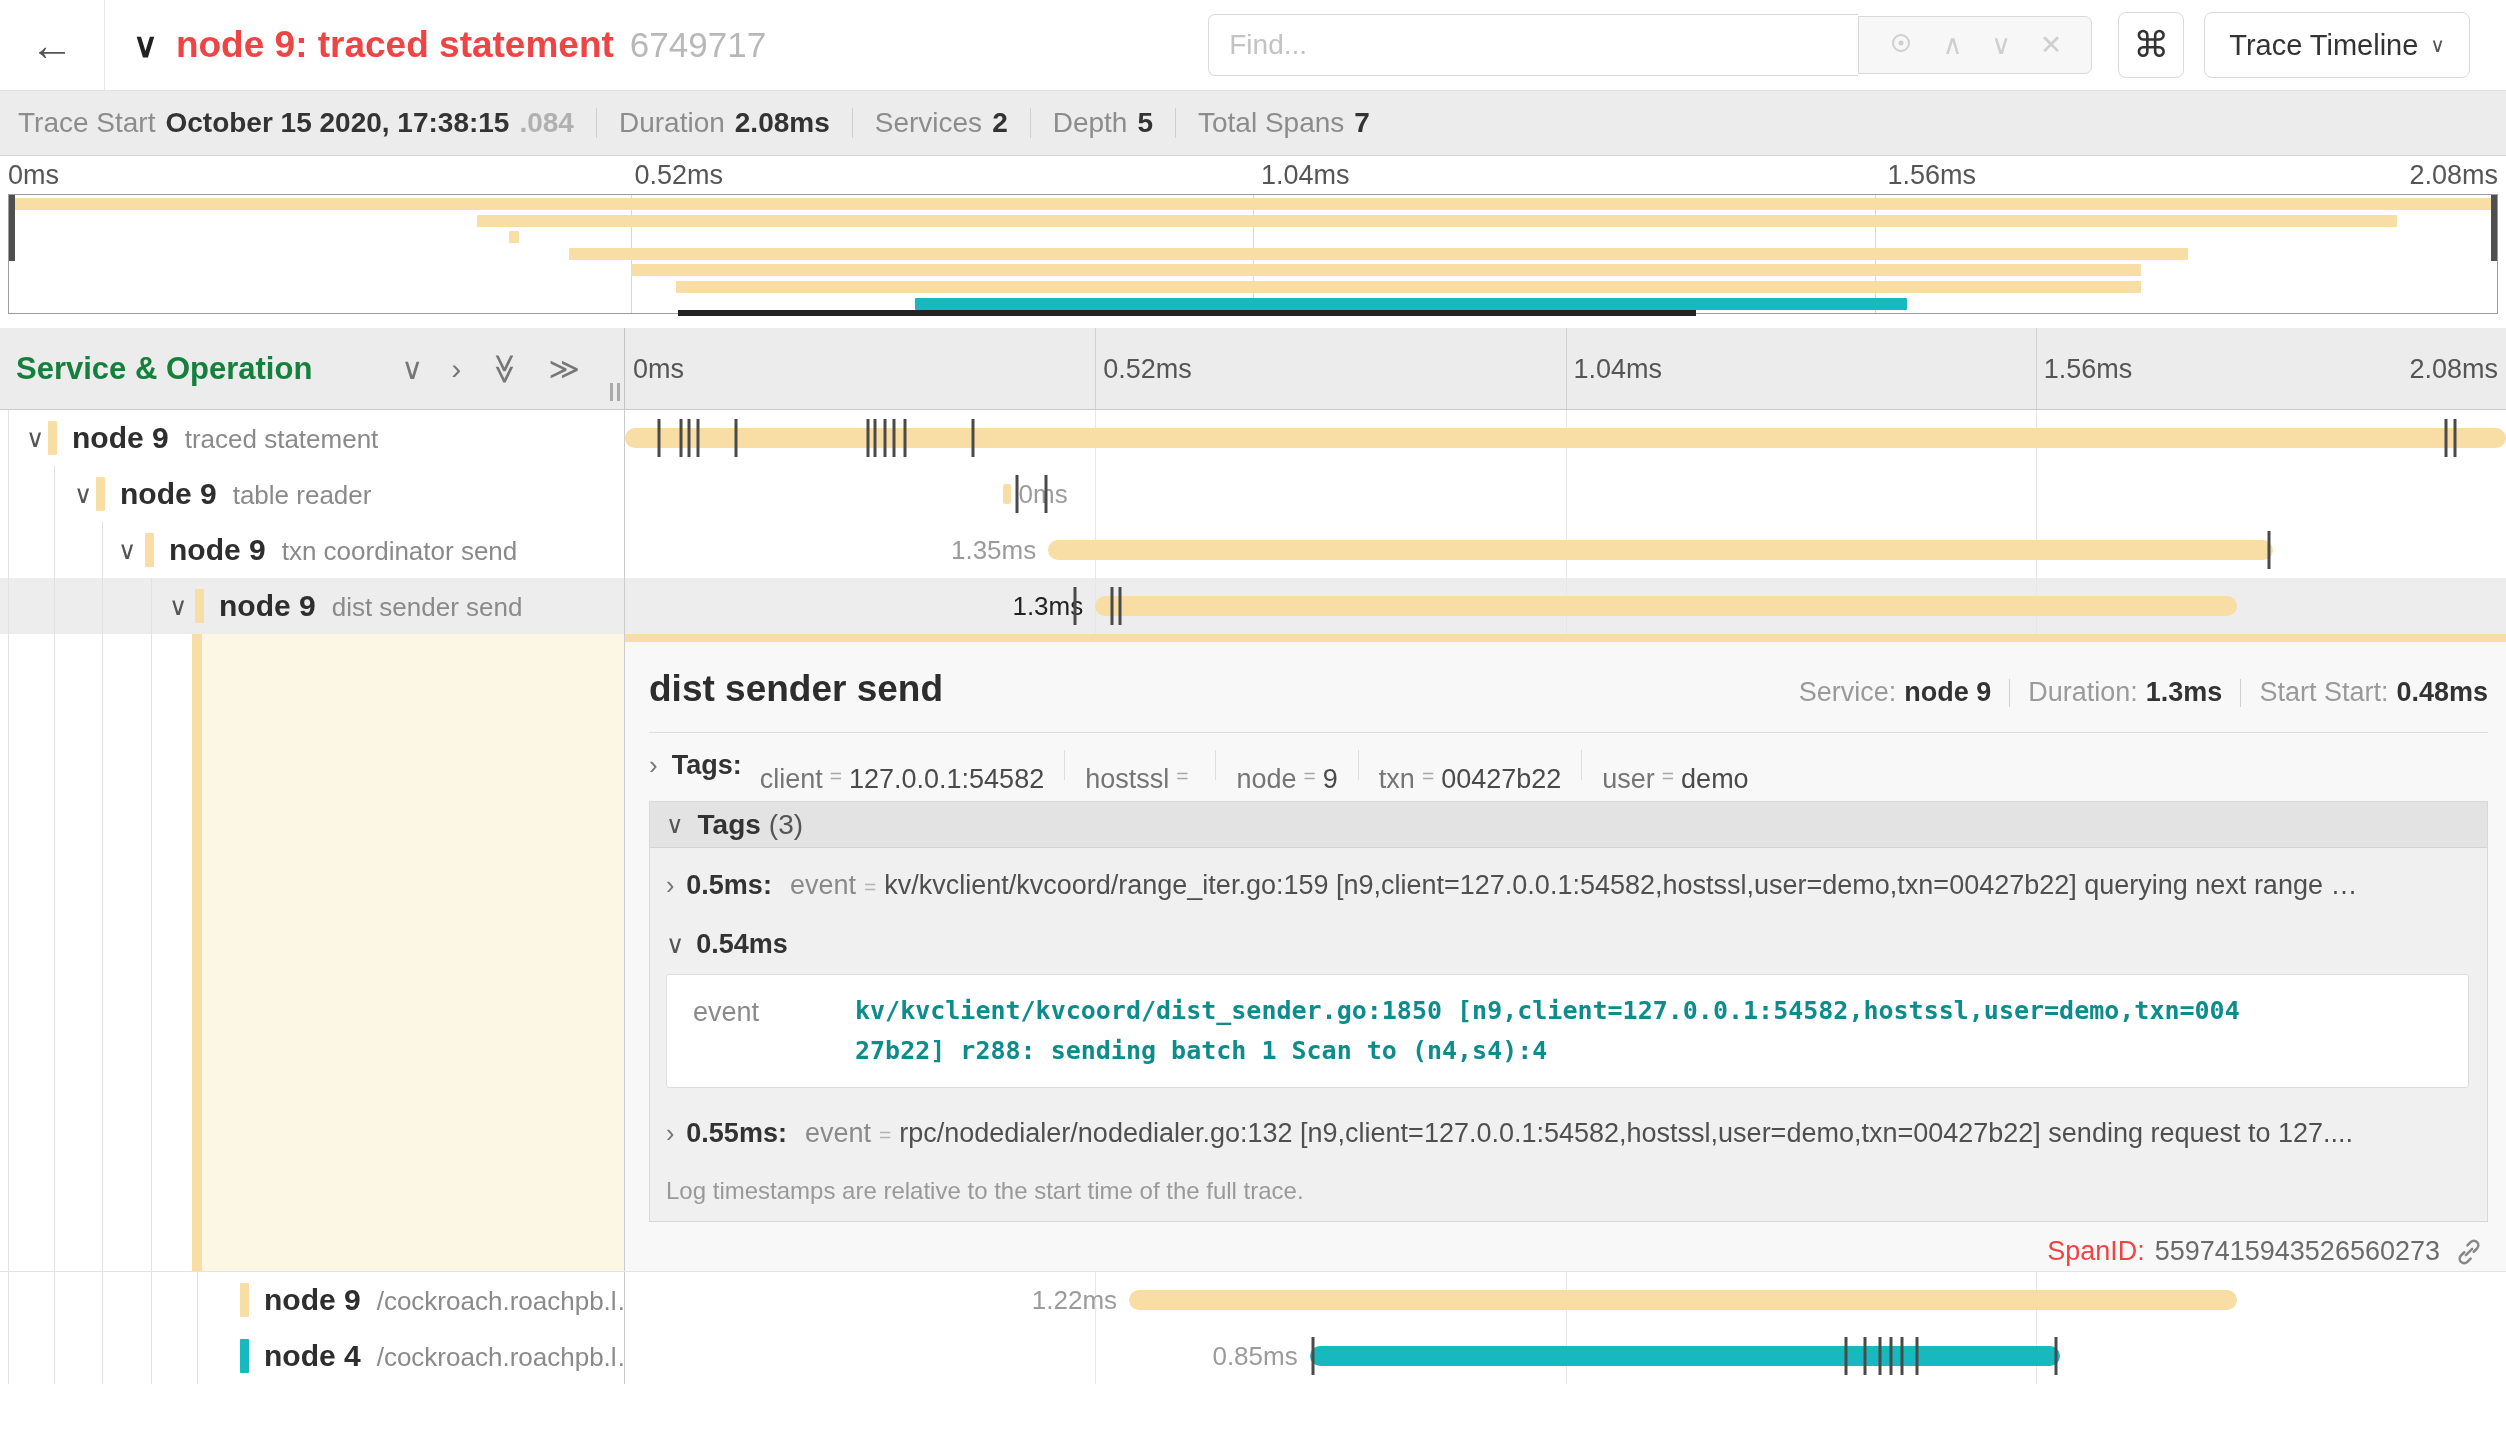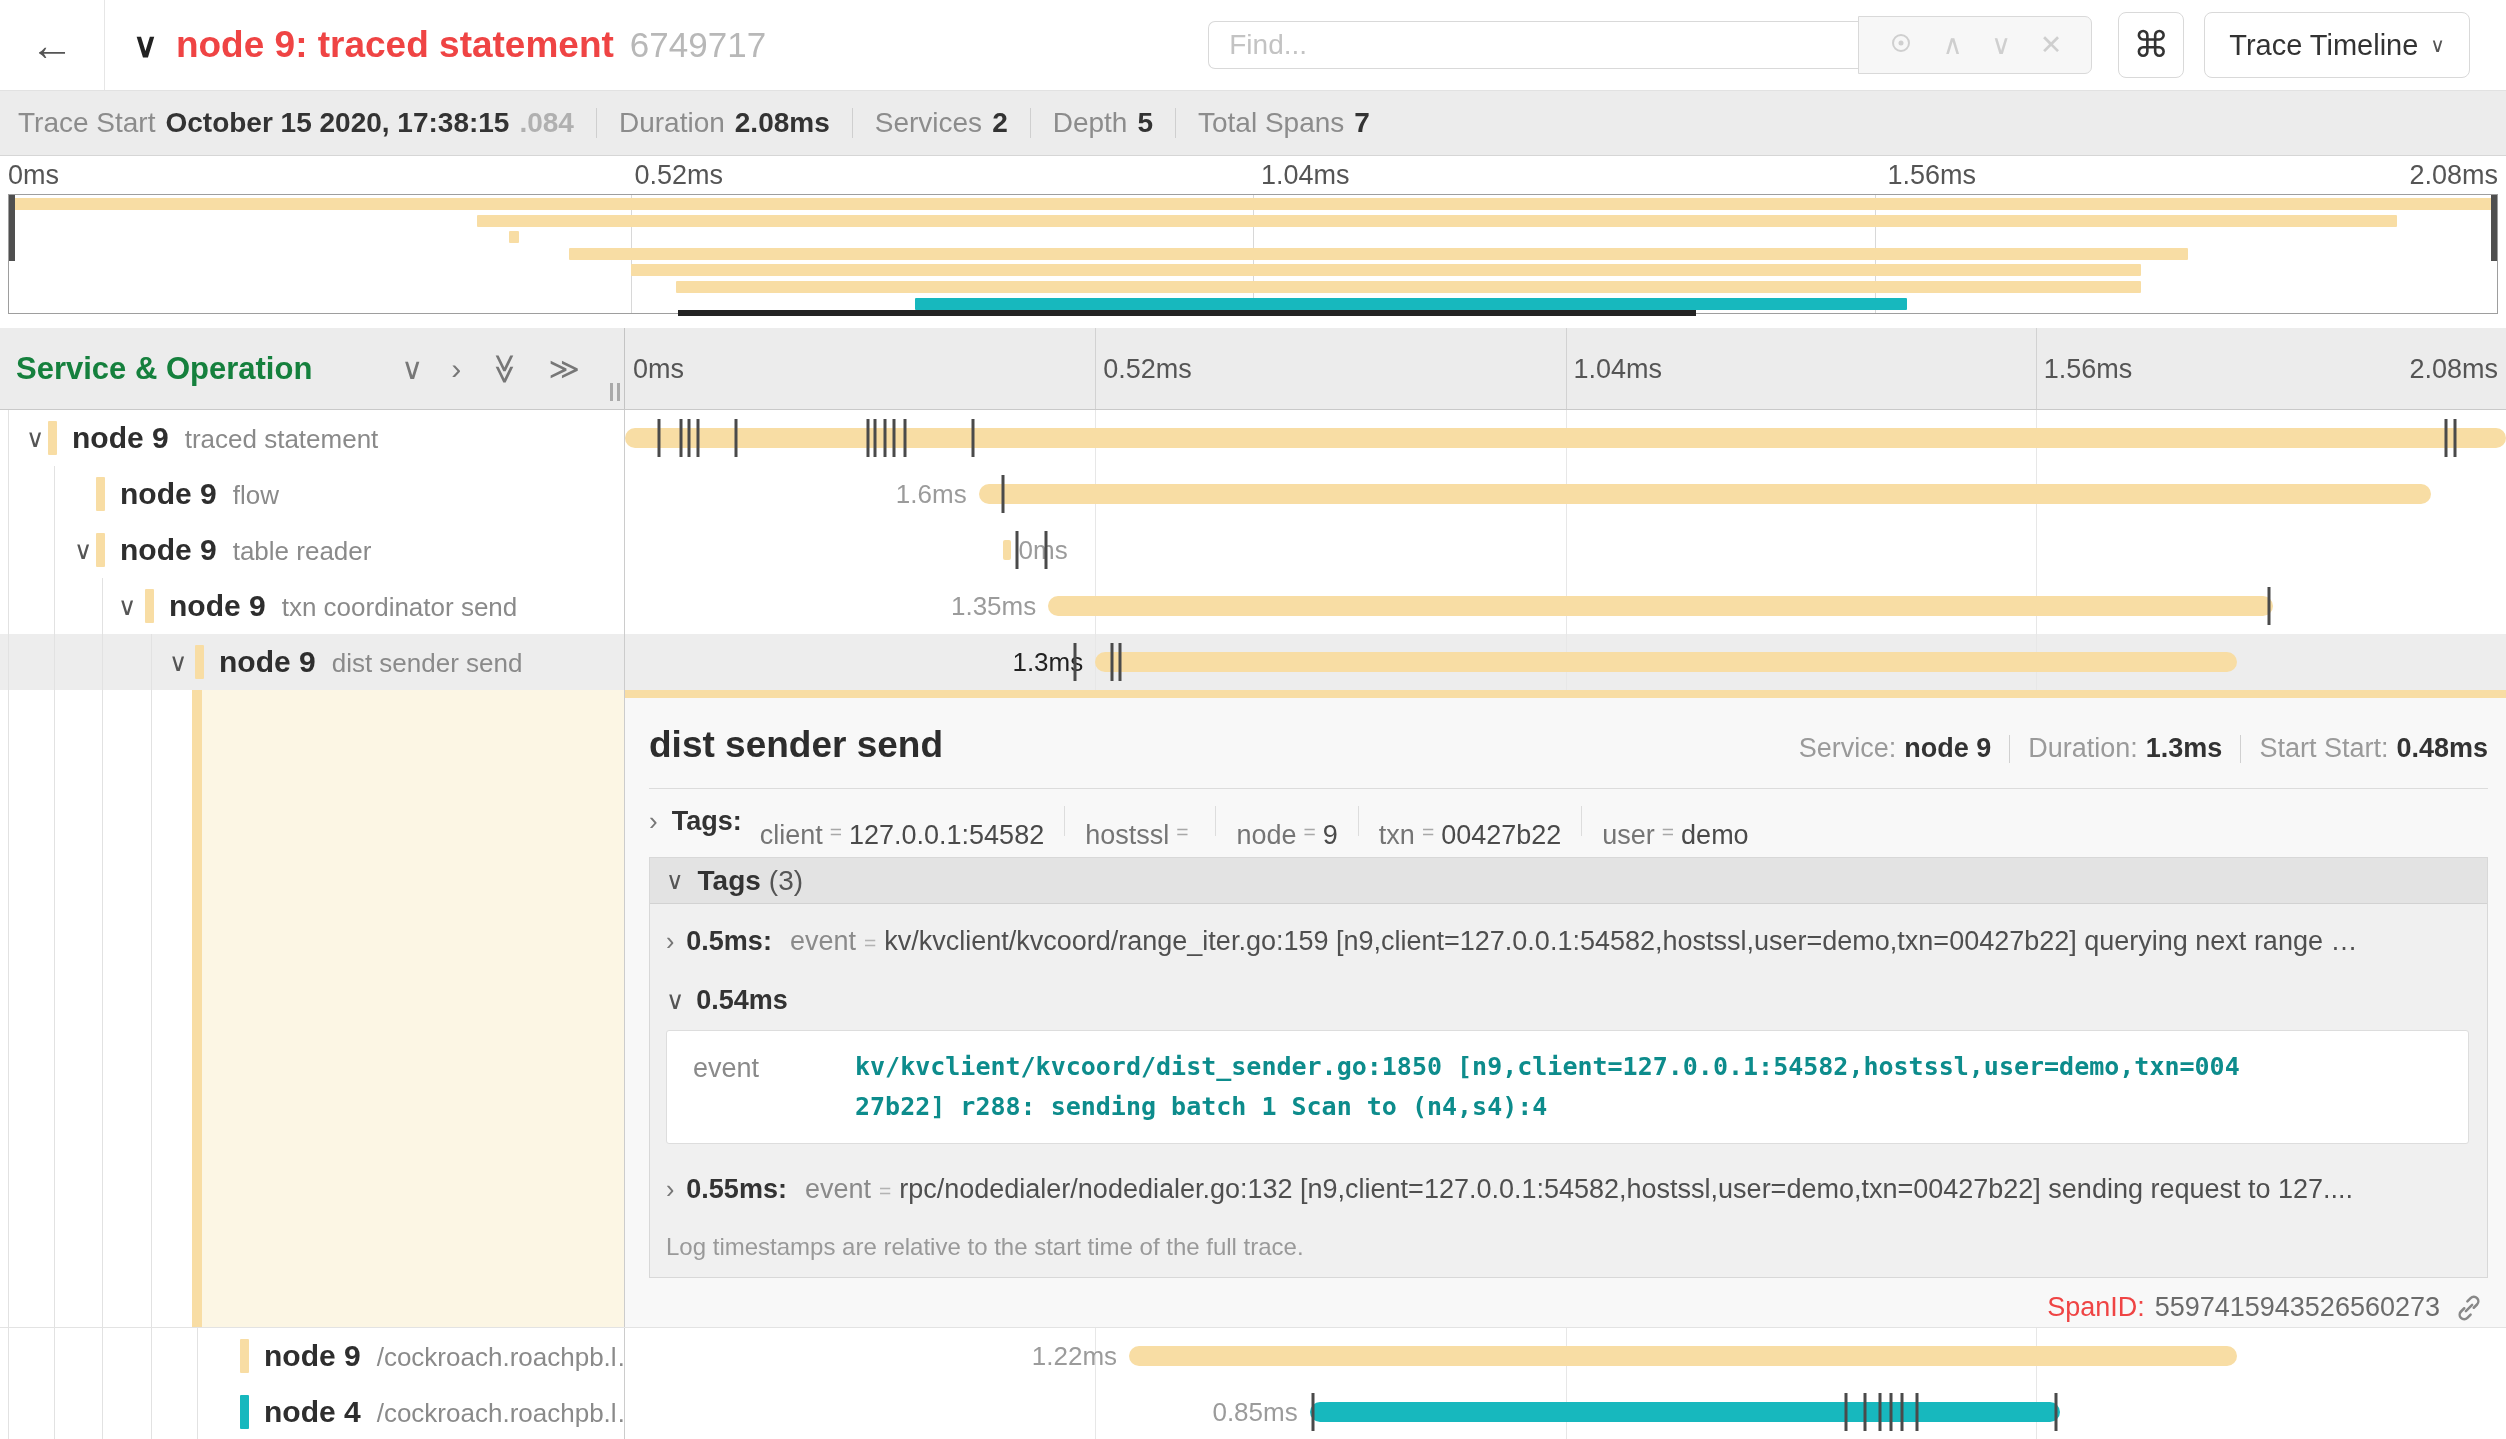--- a/index.html
+++ b/index.html
@@ -9,21 +9,21 @@
   
   .topbar { height:90px; display:flex; align-items:center; background:#fff; }
   .back-btn { width:105px; height:90px; display:flex; align-items:center; justify-content:center;
     border-right:1px solid #e6e6e6; font-size:44px; color:#555; cursor:pointer; }
   .title-group { display:flex; align-items:baseline; margin-left:28px; white-space:nowrap; }
   .title-chevron { font-size:34px; font-weight:700; color:#222; margin-right:18px; }
   .page-title { font-size:37px; font-weight:700; color:#ef4444; }
   .trace-id { font-size:35px; color:#b8b8b8; margin-left:16px; }
   .topbar-spacer { flex:1; }
   .find-group { display:flex; align-items:center; height:58px; }
-  .find-input { width:650px; height:48px; border:1px solid #d9d9d9; border-right:none;
+  .find-input { width:650px; height:62px; border:1px solid #d9d9d9; border-right:none;
     border-radius:7px 0 0 7px; font-size:28px; padding:0 20px; color:#444; outline:none;
     font-family:"Liberation Sans", sans-serif; }
   .find-input::placeholder { color:#c3c3c3; }
   .find-suffix { width:234px; height:58px; background:#f7f7f7; border:1px solid #d9d9d9;
     border-radius:0 7px 7px 0; display:flex; align-items:center; justify-content:space-evenly; }
   .find-suffix .ficon { color:#cfcfcf; font-size:27px; line-height:1; cursor:pointer; }
   .kbd-btn { width:66px; height:66px; margin-left:26px; border:1px solid #d9d9d9; border-radius:8px;
     background:#fff; display:flex; align-items:center; justify-content:center; font-size:36px; color:#333; cursor:pointer; }
   .view-btn { height:66px; margin-left:20px; margin-right:36px; border:1px solid #d9d9d9; border-radius:8px;
     background:#fff; display:flex; align-items:center; padding:0 24px; font-size:29px; color:#333; cursor:pointer; white-space:nowrap; }
@@ -246,36 +246,20 @@
         <span class="tick-mark" style="left: 3.9%;"></span>
         <span class="tick-mark" style="left: 5.9%;"></span>
         <span class="tick-mark" style="left: 12.9%;"></span>
         <span class="tick-mark" style="left: 13.3%;"></span>
         <span class="tick-mark" style="left: 13.8%;"></span>
         <span class="tick-mark" style="left: 14.3%;"></span>
         <span class="tick-mark" style="left: 14.9%;"></span>
         <span class="tick-mark" style="left: 18.5%;"></span>
         <span class="tick-mark" style="left: 96.8%;"></span>
         <span class="tick-mark" style="left: 97.3%;"></span>
-      </div>
-    </div>
-    <div class="tl-row">
-      <div class="tree-cell">
-        <span class="guide" style="left: 8px;"></span>
-        <span class="guide" style="left: 54px;"></span>
-        <span class="chip" style="left: 96px; background: rgb(248, 221, 164);"></span>
-        <span class="row-text" style="left: 120px;"><span class="svc">node 9</span><span class="op">flow</span></span>
-      </div>
-      <div class="time-cell">
-        <span class="row-grid" style="left: 25%;"></span>
-        <span class="row-grid" style="left: 50%;"></span>
-        <span class="row-grid" style="left: 75%;"></span>
-        <span class="dur-label" style="right: calc(81.2% + 12px);">1.6ms</span>
-        <span class="bar" style="left: 18.8%; width: 77.2%; background: rgb(248, 221, 164);"></span>
-        <span class="tick-mark" style="left: 20.1%;"></span>
       </div>
     </div>
     <div class="tl-row">
       <div class="tree-cell">
         <span class="guide" style="left: 8px;"></span>
         <span class="guide" style="left: 54px;"></span>
         <span class="row-chevron" style="left: 74px;">∨</span>
         <span class="chip" style="left: 96px; background: rgb(248, 221, 164);"></span>
         <span class="row-text" style="left: 120px;"><span class="svc">node 9</span><span class="op">table reader</span></span>
       </div>

